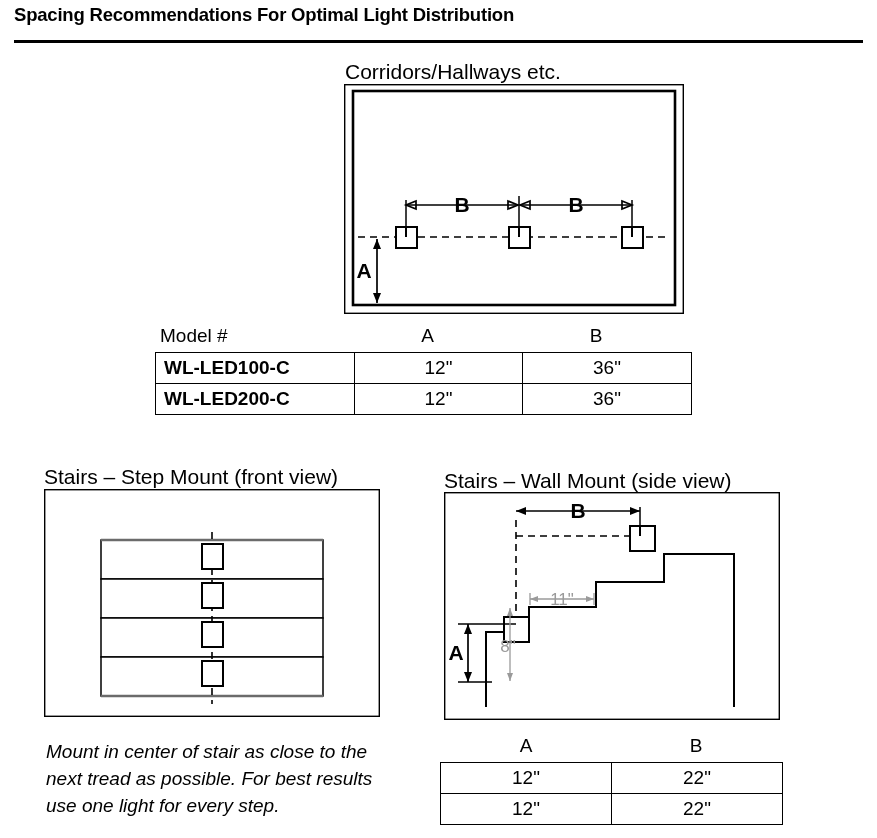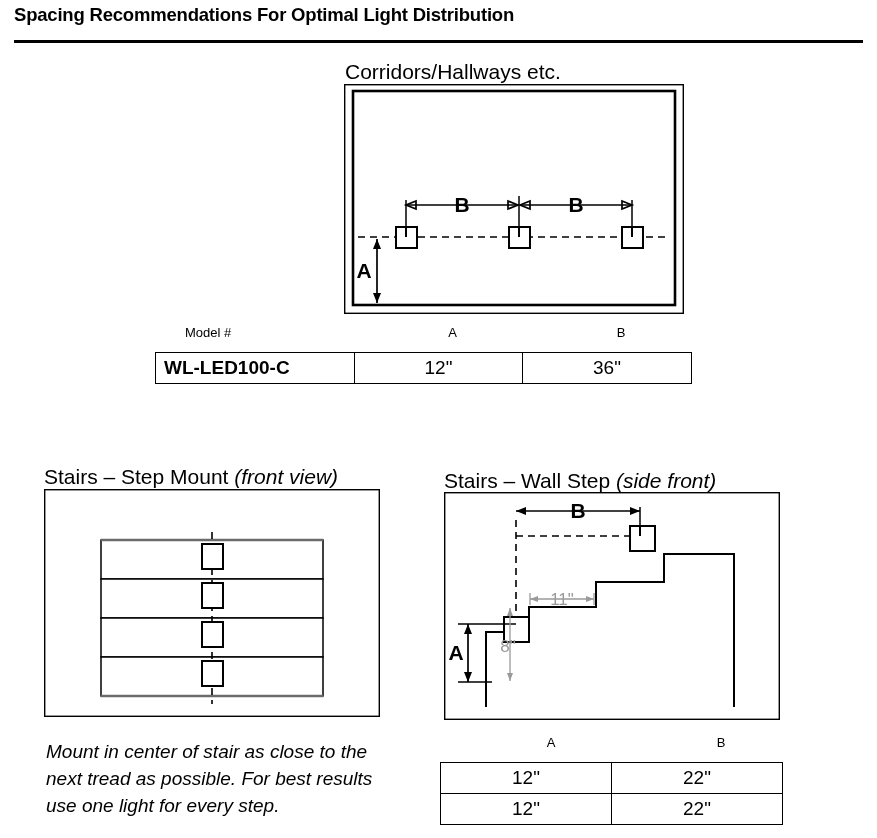--- a/index.html
+++ b/index.html
@@ -36,21 +36,20 @@
     background: #000;
   }
 
   
   .caption {
     position: absolute;
     font-size: 21px;
     white-space: nowrap;
   }
   .caption .italic {
-    font-style: italic;
   }
 
   
   svg {
     position: absolute;
     display: block;
     overflow: visible;
   }
   .frame-outer {
     fill: none;
@@ -136,24 +135,23 @@
     background: #fff;
   }
   .data-table td.model {
     text-align: left;
     font-weight: bold;
     padding-left: 8px;
     font-size: 19px;
   }
   .tbl-head {
     position: absolute;
-    font-size: 13px;
+    font-size: 19px;
     text-align: center;
     white-space: nowrap;
-    margin-left: 25px;
   }
   .tbl-head.left {
     text-align: left;
   }
 
   
   .note {
     position: absolute;
     font-size: 19px;
     line-height: 27px;
@@ -215,20 +213,25 @@
 <div class="tbl-head" style="left:345px; top:325px; width:165px;">A</div>
 <div class="tbl-head" style="left:512px; top:325px; width:168px;">B</div>
 
 <table class="data-table" style="left:155px; top:352px; width:525px;padding-left:23px;">
   <tbody>
     <tr>
       <td class="model" style="width:190px;">WL-LED100-C</td>
       <td style="width:167px;">12"</td>
       <td style="width:168px;">36"</td>
     </tr>
+    <tr>
+      <td class="model">WL-LED200-C</td>
+      <td>12"</td>
+      <td>36"</td>
+    </tr>
   </tbody>
 </table>
 
 <div class="caption" style="left:44px; top:465px;"><span>Stairs – Step Mount </span><span class="italic">(front view)</span></div>
 
 <svg style="left:44px; top:489px;" width="336" height="228" viewBox="0 0 336 228">
   <rect class="frame-outer" x="0.7" y="0.7" width="334.6" height="226.6"></rect>
 
   <rect class="step-rect" x="57" y="51" width="222" height="39"></rect>
   <rect class="step-rect" x="57" y="90" width="222" height="39"></rect>
@@ -241,21 +244,21 @@
   <line class="center-dash" x1="168" y1="43" x2="168" y2="215"></line>
 
   <rect class="fixture" x="158" y="55" width="21" height="25"></rect>
   <rect class="fixture" x="158" y="94" width="21" height="25"></rect>
   <rect class="fixture" x="158" y="133" width="21" height="25"></rect>
   <rect class="fixture" x="158" y="172" width="21" height="25"></rect>
 </svg>
 
 <div class="note" style="left:46px; top:738px;">Mount in center of stair as close to the next tread as possible. For best results use one light for every step.</div>
 
-<div class="caption" style="left:444px; top:469px;"><span>Stairs – Wall Step </span><span class="italic">(side front)</span></div>
+<div class="caption" style="left:444px; top:469px;"><span>Stairs – Wall Mount </span><span class="italic">(side view)</span></div>
 
 <svg style="left:444px; top:492px;" width="336" height="228" viewBox="0 0 336 228">
   <rect class="frame-outer" x="0.7" y="0.7" width="334.6" height="226.6"></rect>
 
   <polyline class="stair-outline" points="42,215 42,140 85,140 85,115 152,115 152,90 220,90 220,62 290,62 290,215"></polyline>
 
   <line class="center-dash" x1="72" y1="28" x2="72" y2="148"></line>
 
   <line class="center-dash" x1="72" y1="44" x2="214" y2="44"></line>
 

